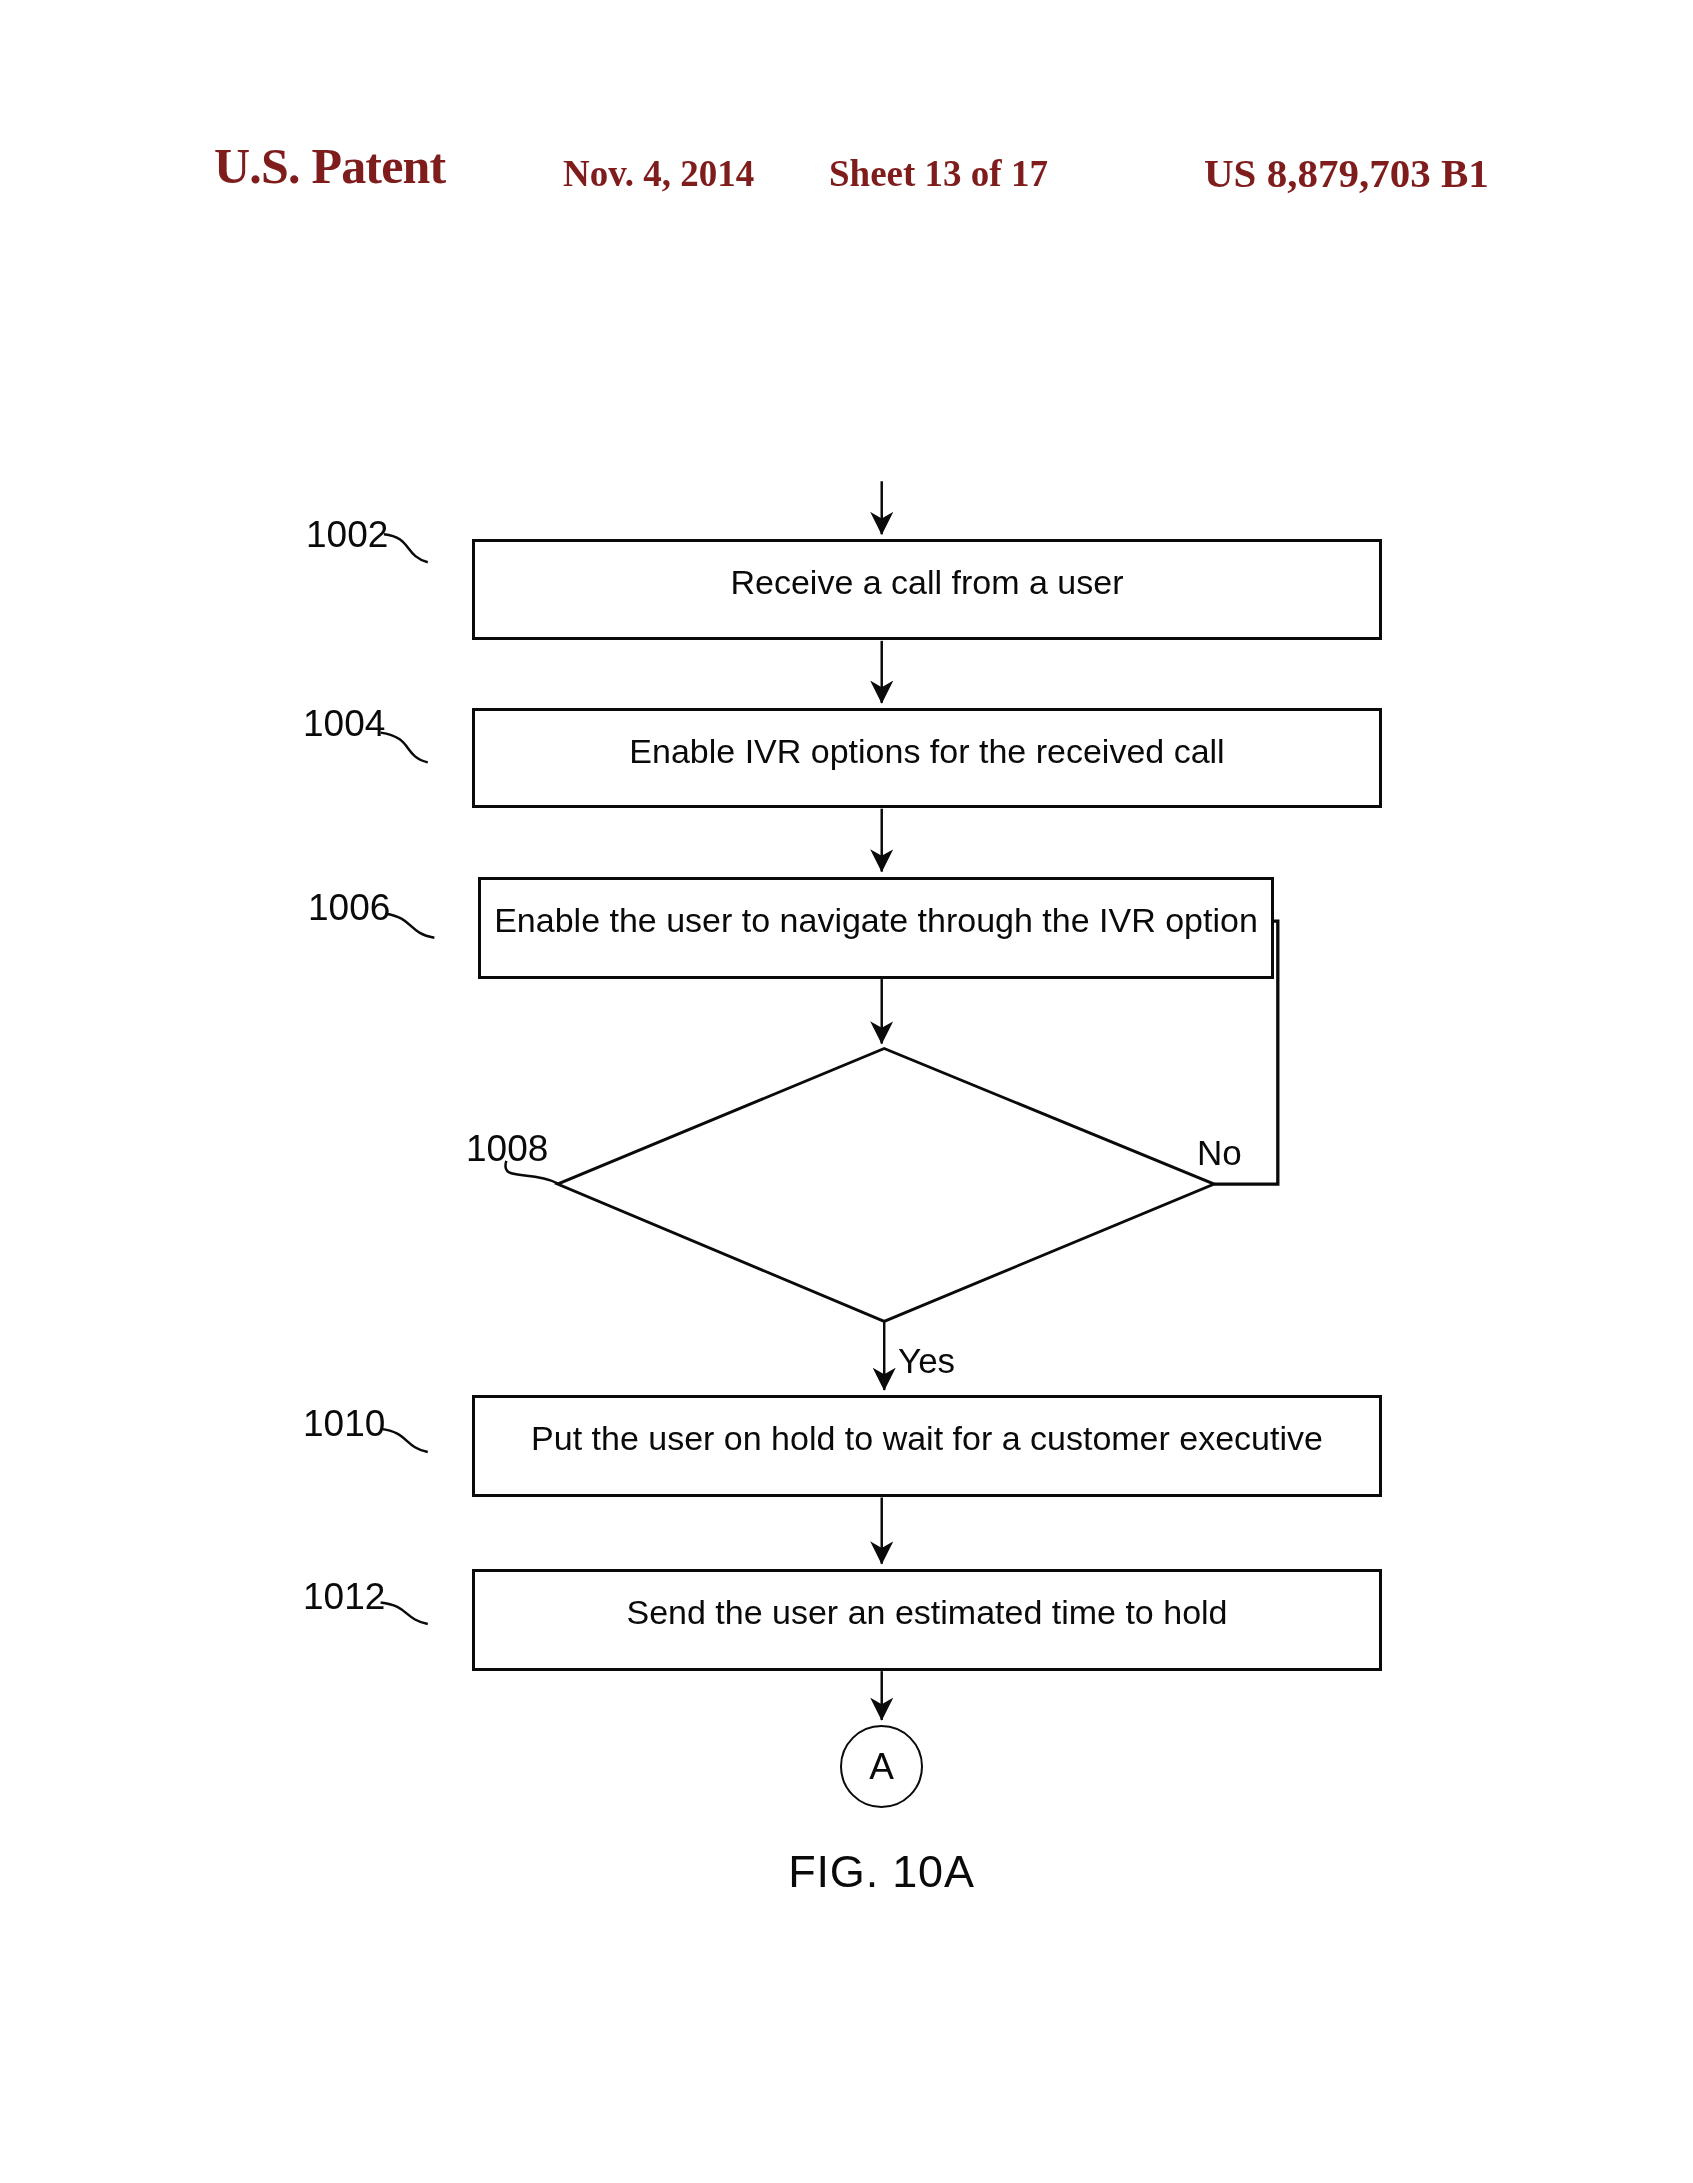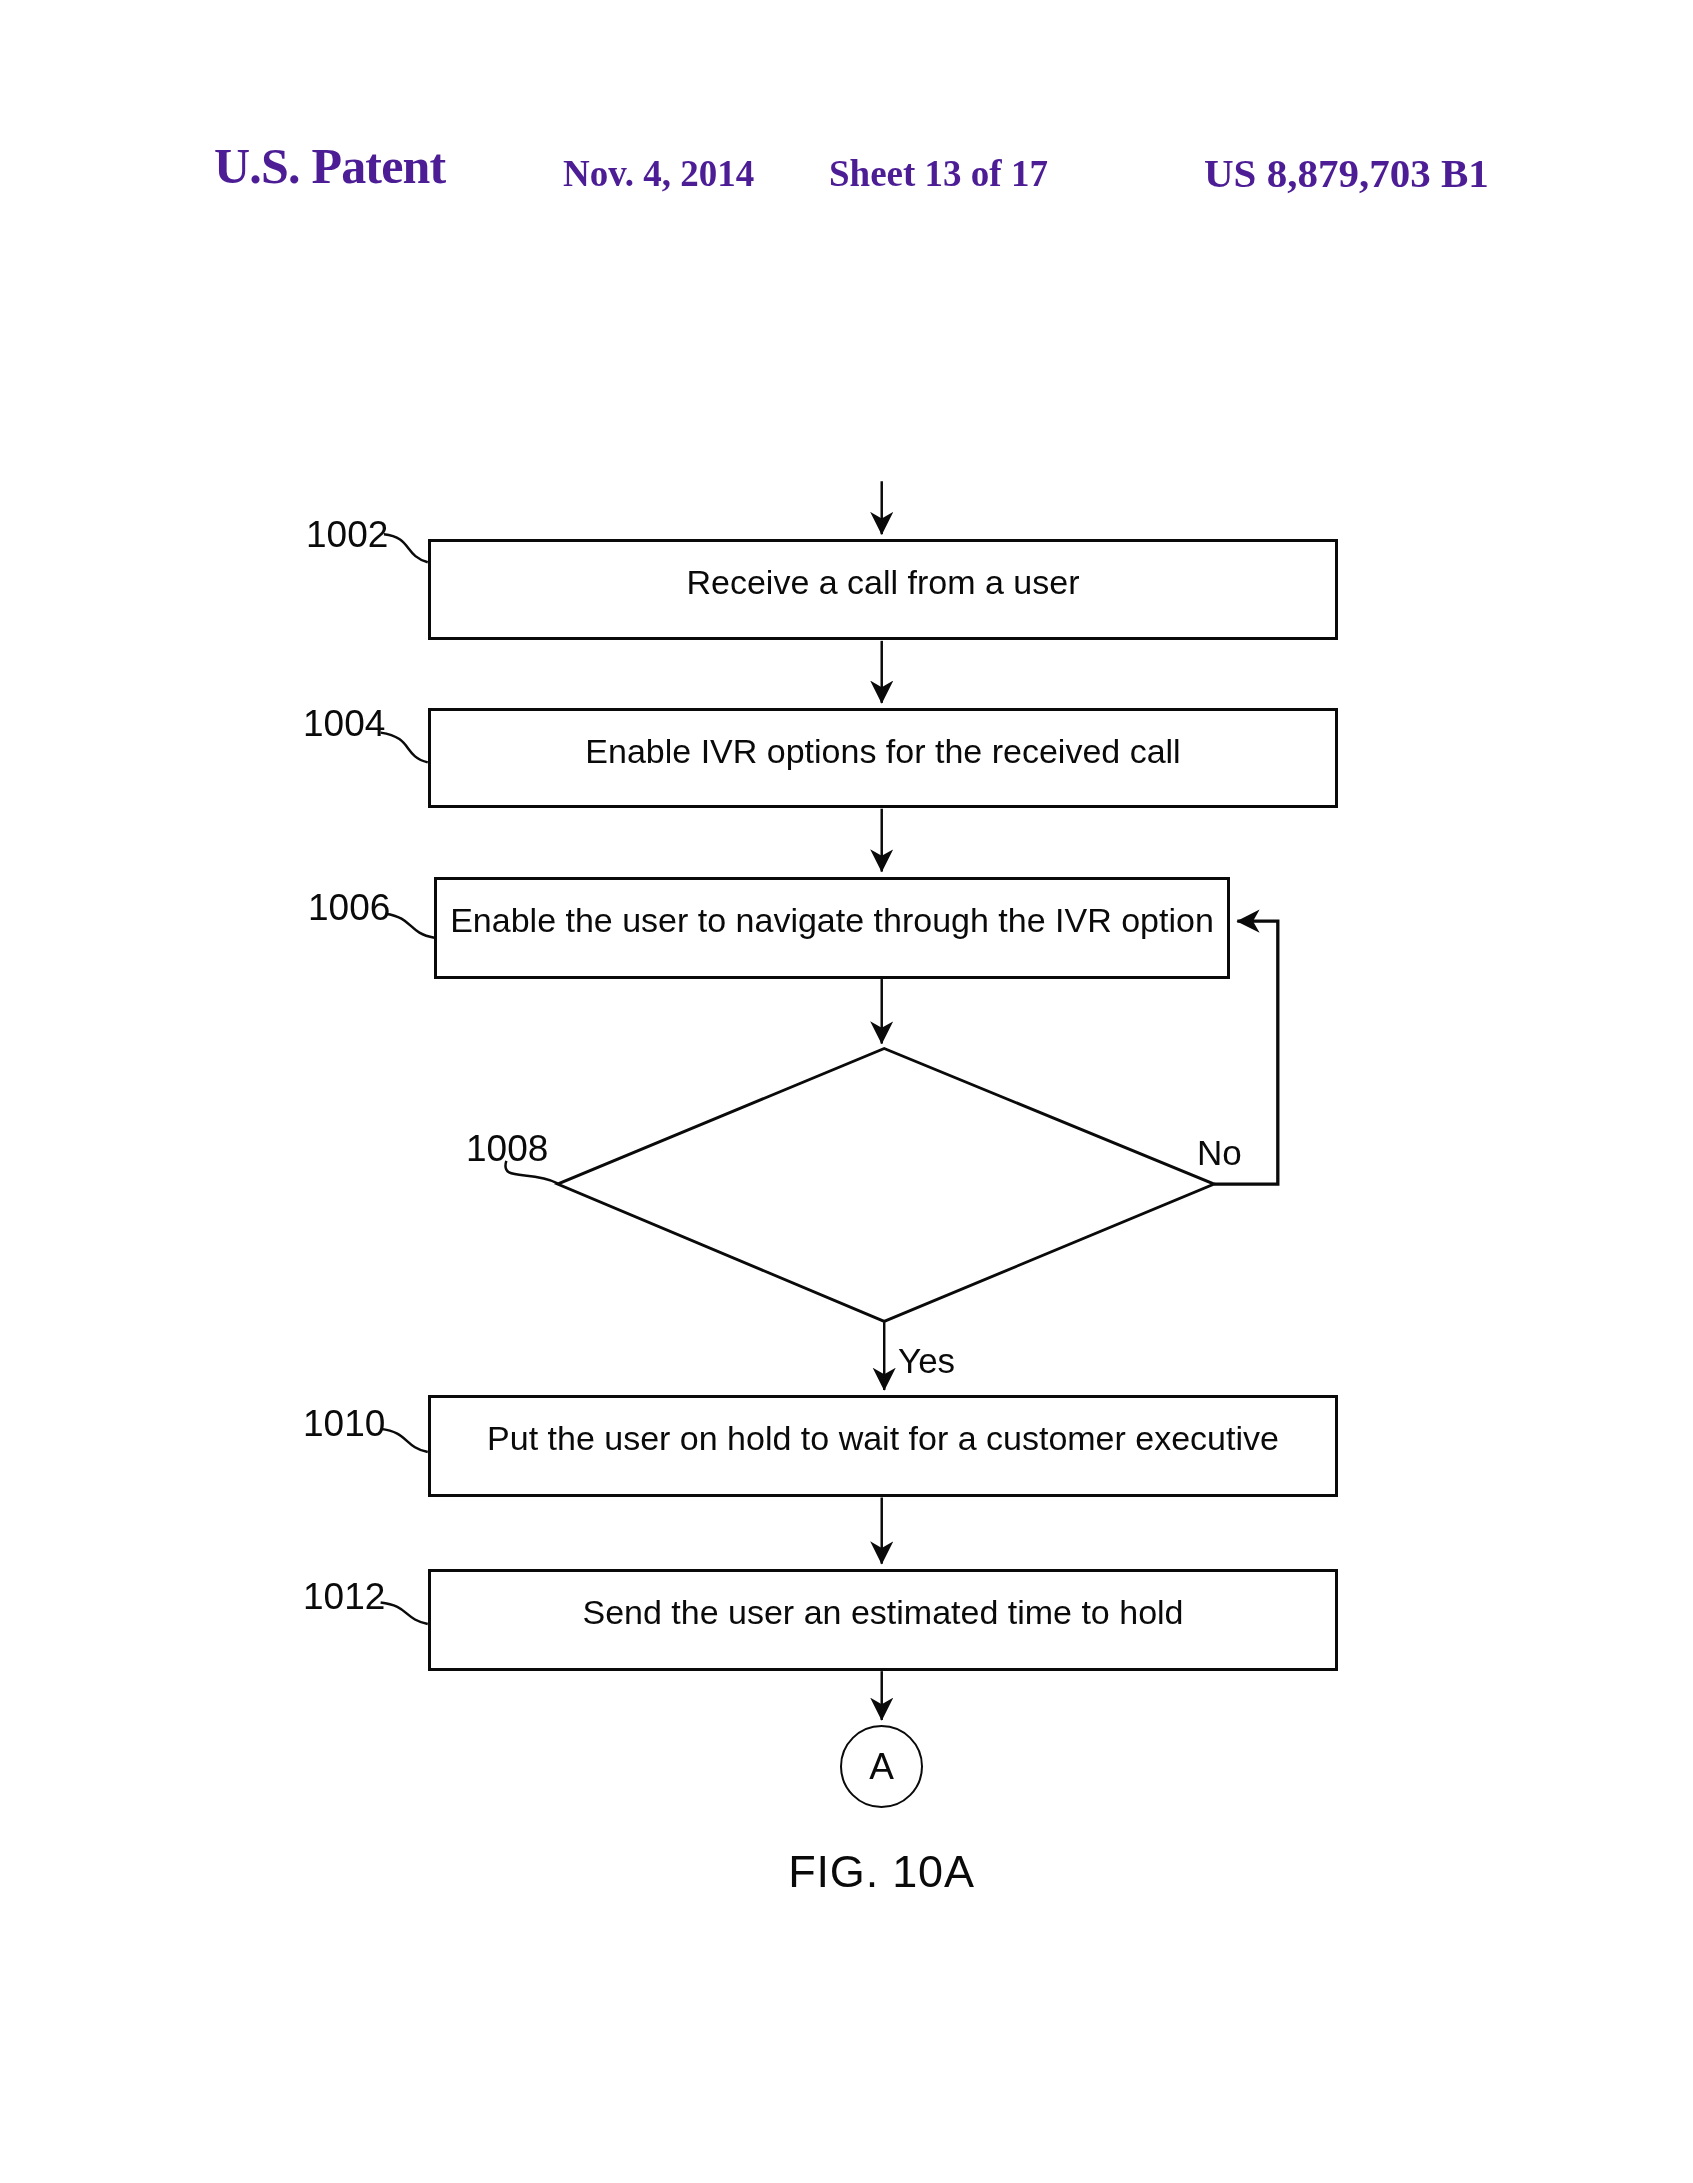--- a/index.html
+++ b/index.html
@@ -6,39 +6,40 @@
   .page{
     position:relative;
     width:1694px;
     height:2183px;
     background:#ffffff;
     font-family:"Liberation Sans","DejaVu Sans",sans-serif;
     color:#0a0a0a;
     overflow:hidden;
   }
   
-  .hdr{position:absolute;white-space:nowrap;font-family:"Liberation Serif","DejaVu Serif",serif;font-weight:bold;color:#4c1d95;}
+  .hdr{position:absolute;white-space:nowrap;font-family:"Liberation Serif","DejaVu Serif",serif;font-weight:bold;color:#7f1d1d;}
   .hdr-title{left:214px;top:137px;font-size:50px;letter-spacing:-0.8px;}
   .hdr-date{left:563px;top:152px;font-size:37px;}
   .hdr-sheet{left:829px;top:152px;font-size:37px;}
   .hdr-patno{left:1204px;top:149px;font-size:41px;}
   
   svg.wires{position:absolute;left:0;top:0;width:1694px;height:2183px;}
   
   .shape{position:absolute;box-sizing:border-box;border:3.3px solid #0a0a0a;background:#ffffff;}
   .terminator{
     left:715px;top:389px;width:332px;height:93px;
     border-width:2.9px;border-radius:47px;
     display:flex;align-items:center;justify-content:center;
     font-size:36px;
   }
   .proc{
     display:flex;justify-content:center;align-items:flex-start;
     text-align:right;font-size:34px;line-height:1.15;
     padding-top:20.7px;
+    margin-left:44px;
   }
   .b1002{left:428px;top:539px;width:910px;height:101px;}
   .b1004{left:428px;top:708px;width:910px;height:100px;}
   .b1006{left:434px;top:877px;width:796px;height:102px;}
   .b1010{left:428px;top:1395px;width:910px;height:102px;}
   .b1012{left:428px;top:1569px;width:910px;height:102px;}
   .diamond-text{
     position:absolute;left:669px;top:1118px;width:430px;
     text-align:center;font-size:34px;line-height:1.40;
     white-space:pre-line;

